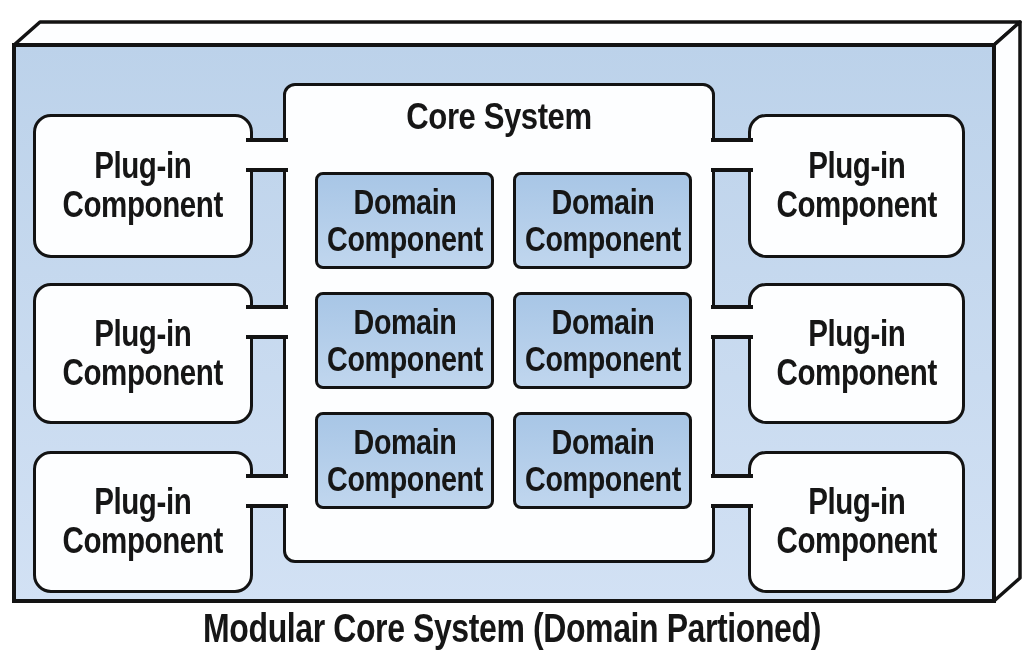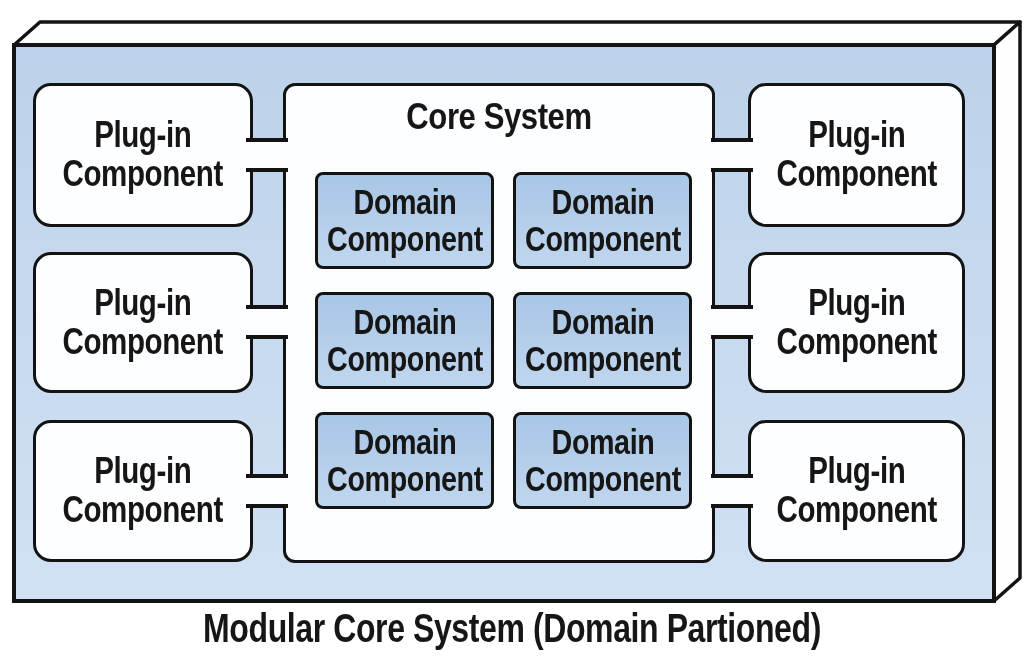--- a/index.html
+++ b/index.html
@@ -26,20 +26,21 @@
   .shell .g1 { stop-color: var(--face-blue-top); }
   .shell .g2 { stop-color: var(--face-blue-bottom); }
 
   .node {
     position: absolute;
     background: var(--box-white);
     border: 3.5px solid var(--line);
     border-radius: 18px;
     display: flex; align-items: center; justify-content: center;
     z-index: 2;
+    margin-top: 31px;
   }
   .label {
     display: block;
     white-space: pre-line;
     text-align: center;
     font-weight: bold;
     color: var(--text);
     font-size: 36px;
     line-height: 1.07;
     letter-spacing: -0.5px;

